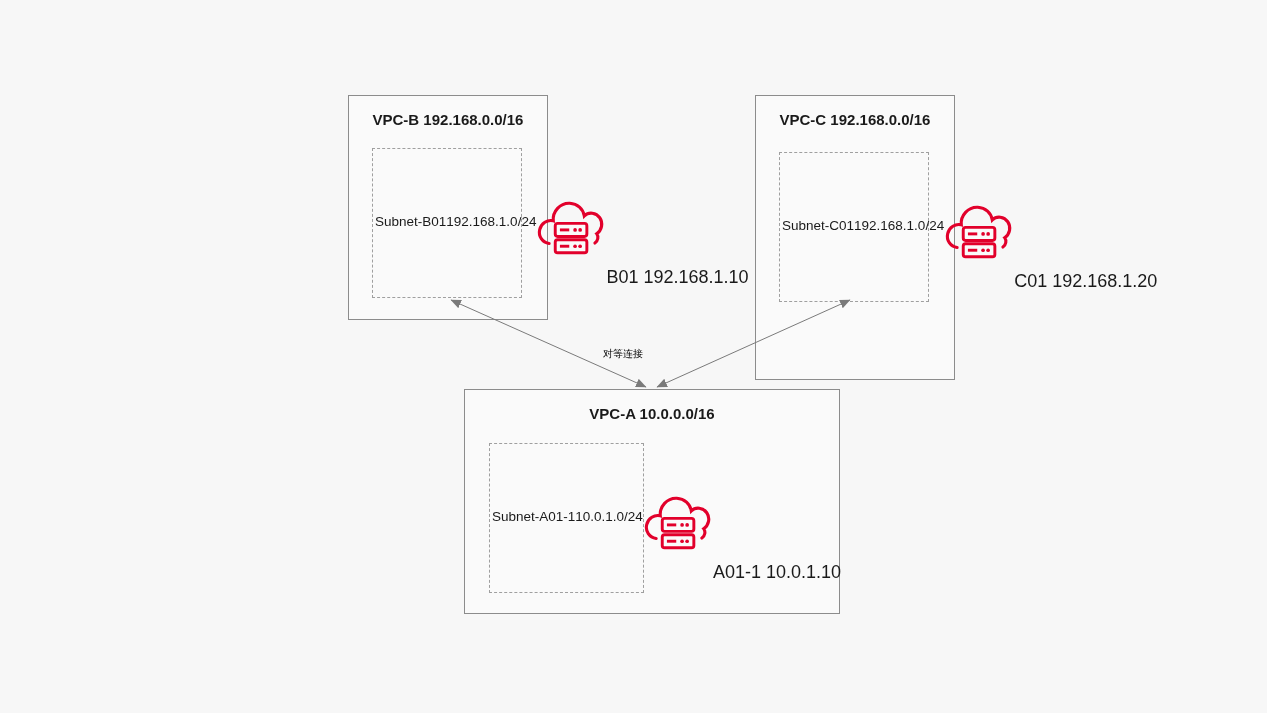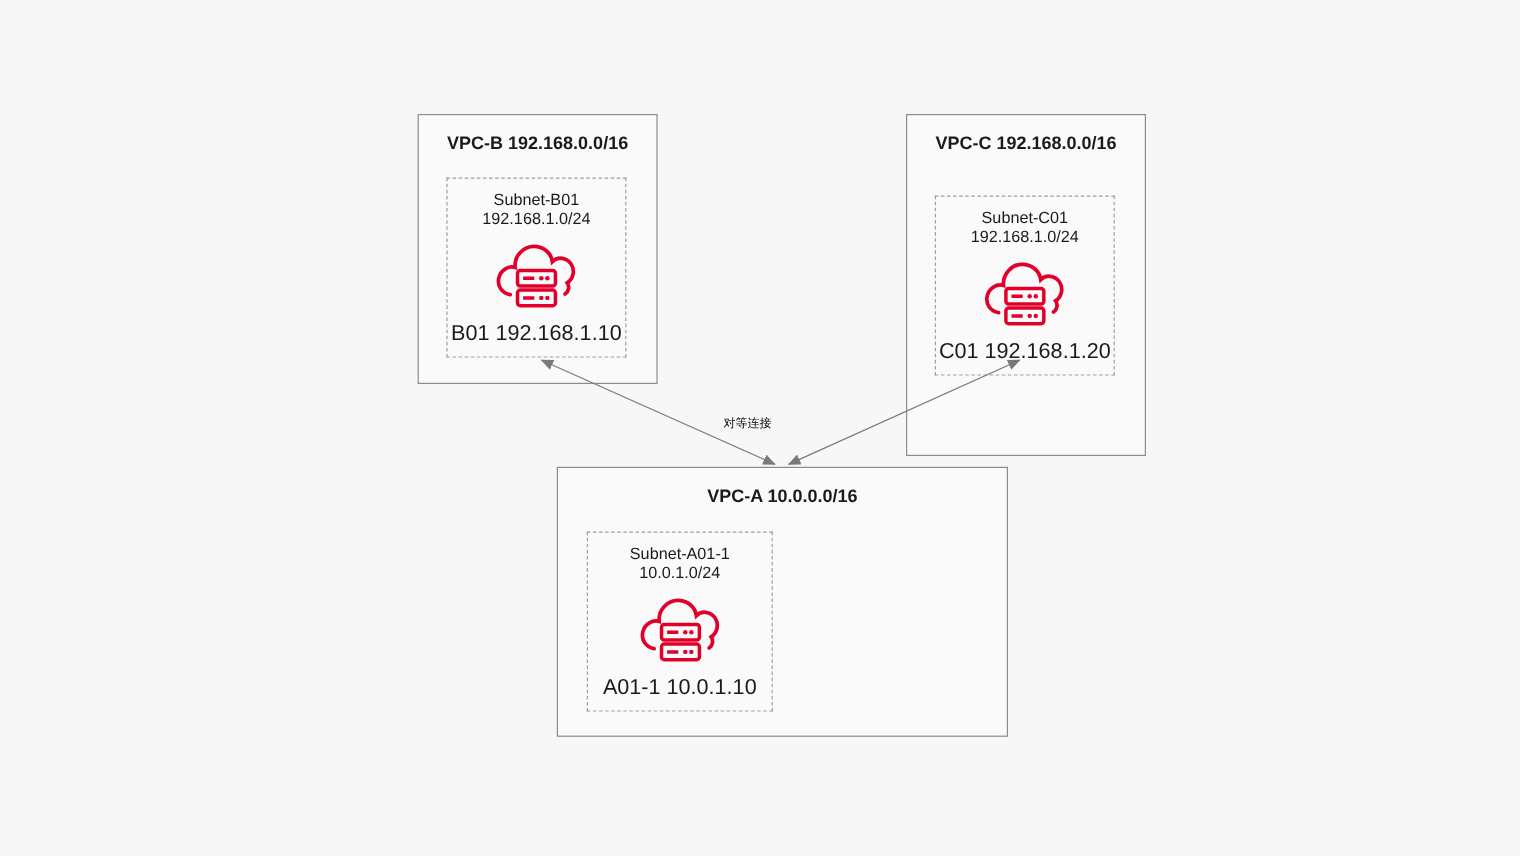--- a/index.html
+++ b/index.html
@@ -26,27 +26,26 @@
     font-weight:bold;
     font-size:15px;
     padding-top:15px;
     white-space:nowrap;
   }
   .subnet{
     position:absolute;
     border:1px dashed #9f9f9f;
     box-sizing:border-box;
     display:flex;
-    flex-direction:column;
     align-items:center;
     text-align:center;
     padding:10px 2px 12px 2px;
   }
   #vpc-b .subnet{left:23px;top:52px;width:150px;height:150px;}
-  #vpc-c .subnet{left:23px;top:67px;width:150px;height:150px;}
+  #vpc-c .subnet{left:23px;top:56px;width:150px;height:150px;}
   #vpc-a .subnet-1{left:24px;top:53px;width:155px;height:150px;}
   #vpc-a .subnet-2{left:195px;top:53px;width:155px;height:150px;}
   .subnet-name,.subnet-cidr{
     font-size:13.5px;
     line-height:16px;
     white-space:nowrap;
   }
   .cloud-icon{margin-top:8px;flex:0 0 auto;}
   .server-label{
     margin-top:auto;

